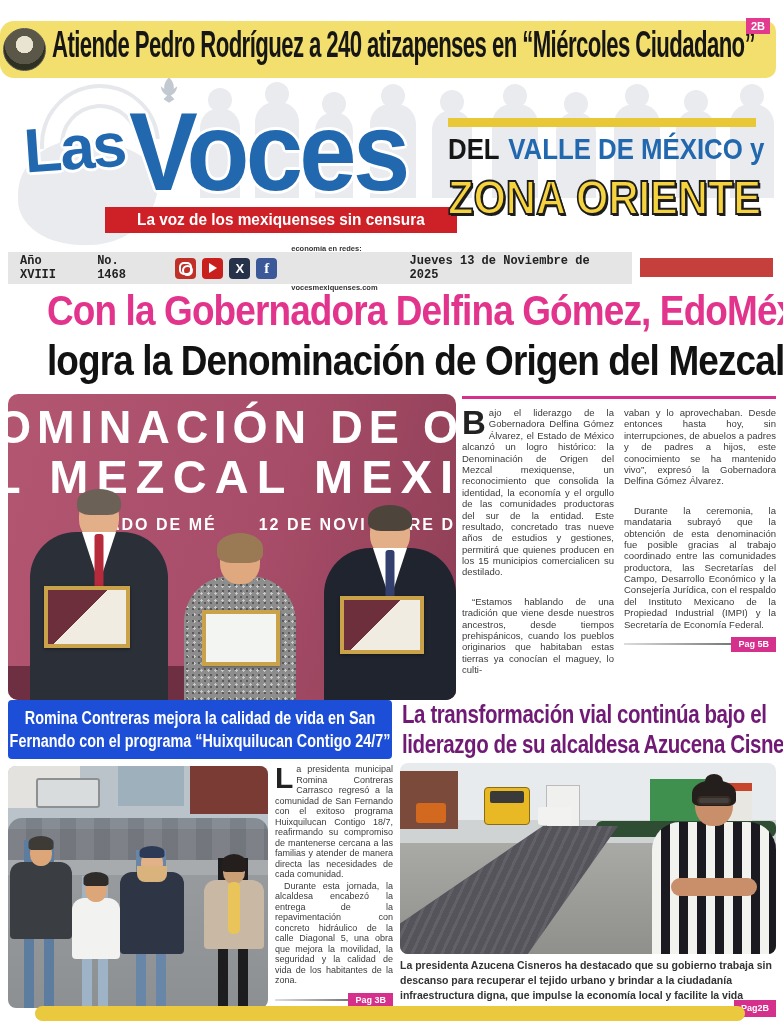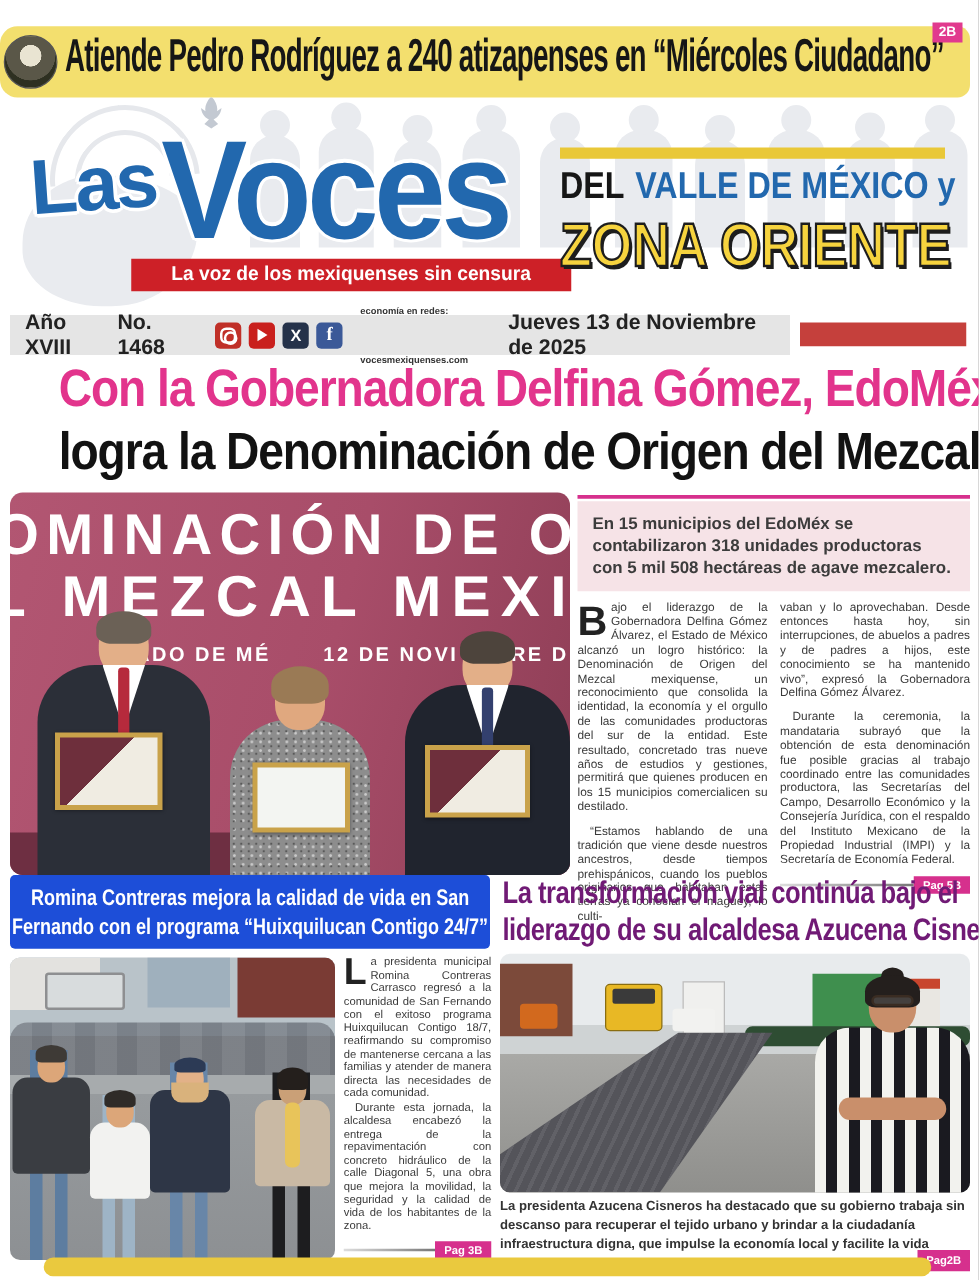--- a/index.html
+++ b/index.html
@@ -41,21 +41,21 @@
     font-weight:bold; font-size:30px; }
   .sub-del { color:#161616; margin-right:10px; }
   .sub-region { color:#2268ae; }
   .zone-line { margin-top:3px; white-space:nowrap; font-weight:bold; font-size:49px; letter-spacing:0;
     color:#f6d33e; -webkit-text-stroke:2px #1d1d1d; transform:scaleX(.85); transform-origin:left center;
     text-shadow:2px 2px 0 #1d1d1d; }
 
   
   .info-bar { position:absolute; left:8px; top:252px; width:624px; height:32px; background:#e5e5e5;
     display:flex; align-items:center; padding:0 12px; gap:14px; }
-  .info-txt { font-size:17px; font-weight:bold; color:#222; font-family:Liberation Sans, sans-serif; }
+  .info-txt { font-size:12px; font-weight:bold; color:#222; font-family:Liberation Mono, monospace; }
   .soc { width:21px; height:21px; border-radius:4px; position:relative; }
   .soc-ig { background:#c03028; } .soc-ig::before { content:""; position:absolute; inset:4px; border:2px solid #fff; border-radius:5px; }
   .soc-ig::after { content:""; position:absolute; left:7px; top:7px; width:7px; height:7px; border:2px solid #fff; border-radius:50%; }
   .soc-yt { background:#c9201d; } .soc-yt::before { content:""; position:absolute; left:7px; top:5.5px;
     border-left:8px solid #fff; border-top:5px solid transparent; border-bottom:5px solid transparent; }
   .soc-x { background:#25324a; color:#fff; font-weight:bold; font-size:13px; display:flex; align-items:center; justify-content:center; }
   .soc-fb { background:#3b5998; color:#fff; font-weight:bold; font-size:15px; display:flex; align-items:center; justify-content:center; font-family:"Liberation Serif",serif; }
   .soc-caption { font-size:7.5px; font-weight:bold; color:#333; line-height:1.25; }
   .decor-bar { position:absolute; left:640px; top:258px; width:133px; height:19px; background:#c5403c; }
 
@@ -86,21 +86,21 @@
   .cert-inner { width:100%; height:100%; }
   .chair { position:absolute; bottom:0; width:70px; height:34px; background:#6e2f42; border-radius:8px 8px 0 0; }
 
   
   .lead-right { position:absolute; left:462px; top:396px; width:314px; }
   .mag-rule { height:3px; background:#d6308d; }
   .highlight-box { margin-top:2px; background:#f6e3e7; padding:9px 12px 10px; font-weight:bold;
     font-size:13.5px; line-height:1.3; color:#3c3c3c; }
   .art-cols { display:flex; gap:10px; margin-top:8px; }
   .art-col { width:152px; font-size:9.5px; line-height:1.2; color:#3a3a3a; text-align:justify; }
-  .art-col p + p { text-indent:10px; margin-top:8px; }
+  .art-col p + p { text-indent:10px; margin-top:18px; }
   .dropcap { float:left; font-size:33px; line-height:.82; font-weight:bold; color:#222; padding:2px 3px 0 0; }
   .pag-row { display:flex; align-items:center; margin-top:7px; }
   .pag-line { flex:1; height:2px; background:linear-gradient(to right,#ddd,#777); }
   .pag-badge { background:#d6308d; color:#fff; font-size:9px; font-weight:bold; padding:2px 7px; white-space:nowrap; }
 
   
   .left-hl-box { position:absolute; left:8px; top:700px; width:384px; height:59px; background:#1d4ed8;
     border-radius:4px; display:flex; flex-direction:column; align-items:center; justify-content:center; }
   .left-hl-box span { display:block; color:#fff; font-weight:bold; font-size:18px; white-space:nowrap;
     transform:scaleX(.80); transform-origin:center; line-height:1.25; }
@@ -246,21 +246,20 @@
       <div class="p-shirt"></div>
       <div class="p-tie" style="background:#33406e;"></div>
       <div class="cert" style="left:16px;top:86px;width:84px;height:58px;">
         <div class="cert-inner" style="background:linear-gradient(135deg,#6e2f3c 0 45%,#f0ece2 45%);"></div>
       </div>
     </div>
   </div>
 
   <div class="lead-right">
     <div class="mag-rule"></div>
-    <div class="highlight-box">En 15 municipios del EdoMéx se contabilizaron 318 unidades productoras con 5 mil 508 hectáreas de agave mezcalero.</div>
     <div class="art-cols">
       <div class="art-col">
         <p><span class="dropcap">B</span><span>ajo el liderazgo de la Gobernadora Delfina Gómez Álvarez, el Estado de México alcanzó un logro histórico: la Denominación de Origen del Mezcal mexiquense, un reconocimiento que consolida la identidad, la economía y el orgullo de las comunidades productoras del sur de la entidad. Este resultado, concretado tras nueve años de estudios y gestiones, permitirá que quienes producen en los 15 municipios comercialicen su destilado.</span></p>
         <p><span>“Estamos hablando de una tradición que viene desde nuestros ancestros, desde tiempos prehispánicos, cuando los pueblos originarios que habitaban estas tierras ya conocían el maguey, lo culti-</span></p>
       </div>
       <div class="art-col">
         <p><span>vaban y lo aprovechaban. Desde entonces hasta hoy, sin interrupciones, de abuelos a padres y de padres a hijos, este conocimiento se ha mantenido vivo”, expresó la Gobernadora Delfina Gómez Álvarez.</span></p>
         <p><span>Durante la ceremonia, la mandataria subrayó que la obtención de esta denominación fue posible gracias al trabajo coordinado entre las comunidades productora, las Secretarías del Campo, Desarrollo Económico y la Consejería Jurídica, con el respaldo del Instituto Mexicano de la Propiedad Industrial (IMPI) y la Secretaría de Economía Federal.</span></p>
         <div class="pag-row">
           <div class="pag-line"></div>

